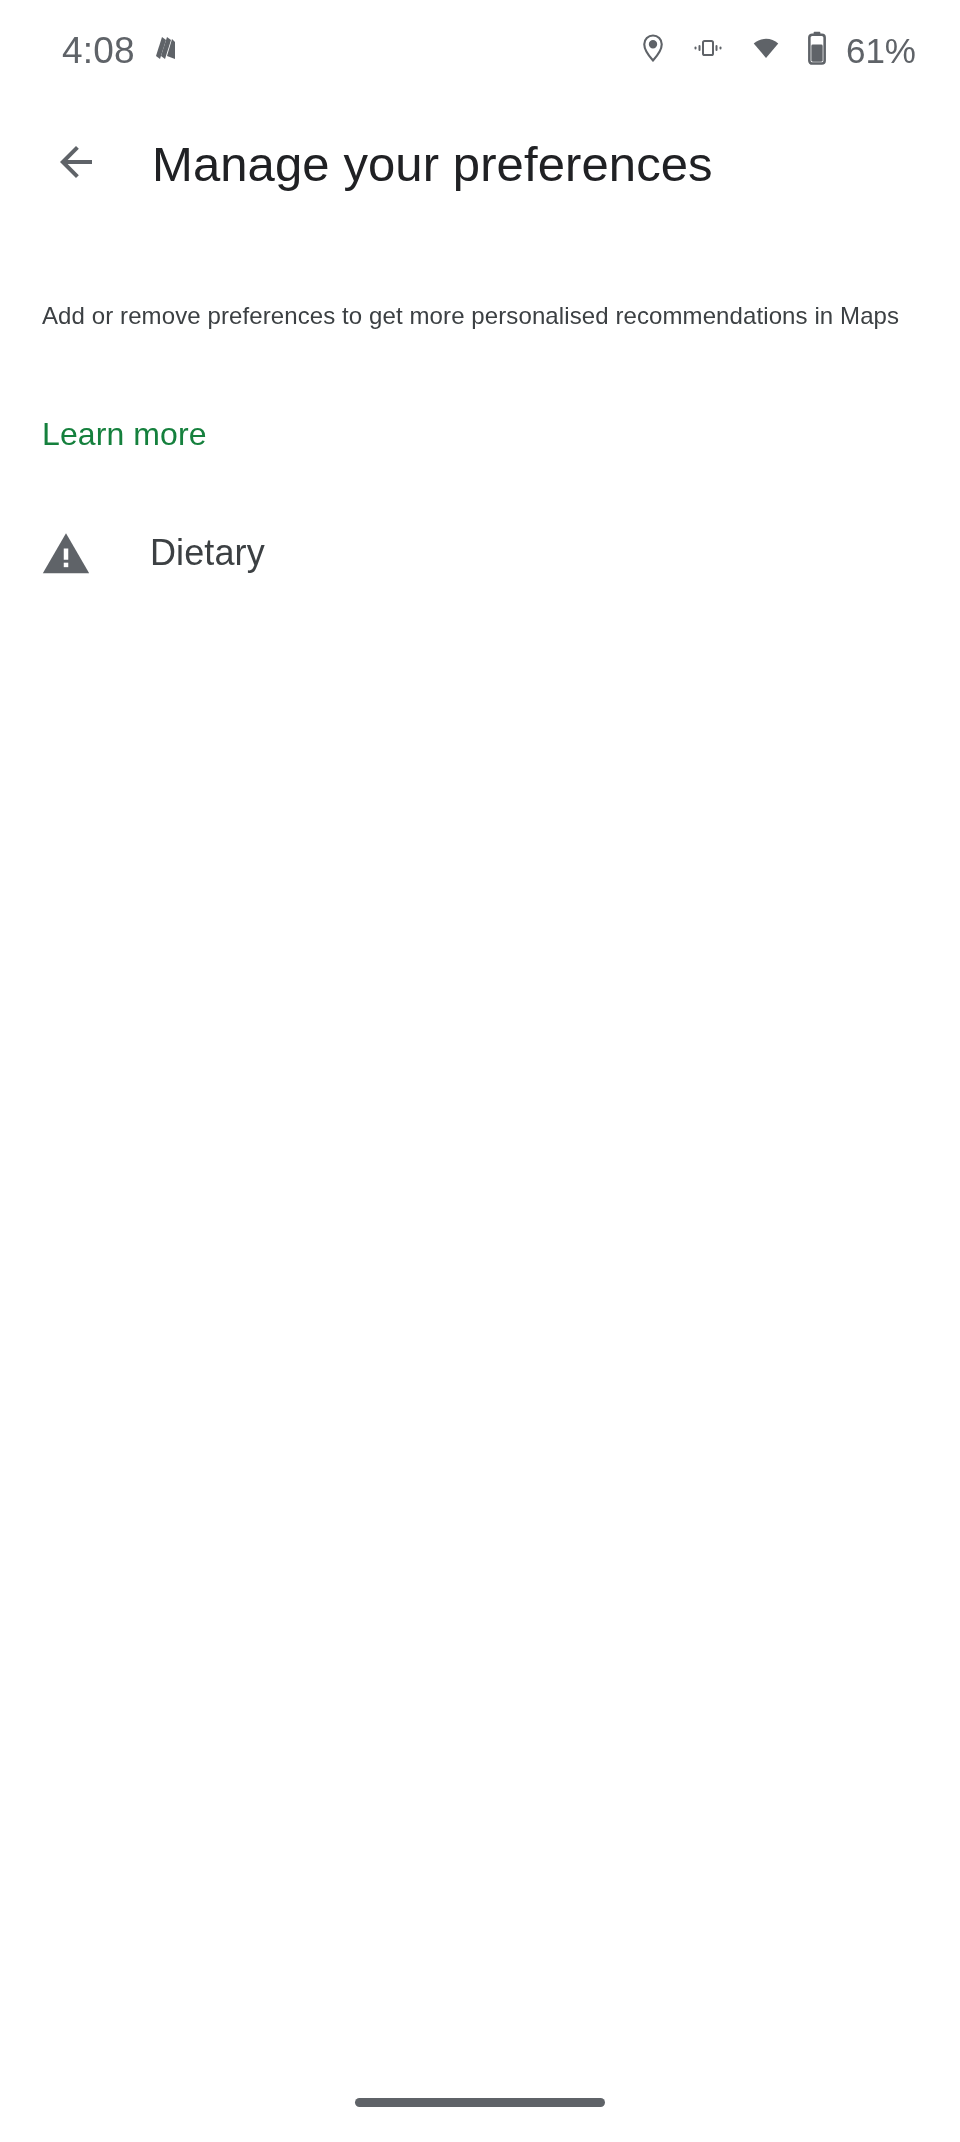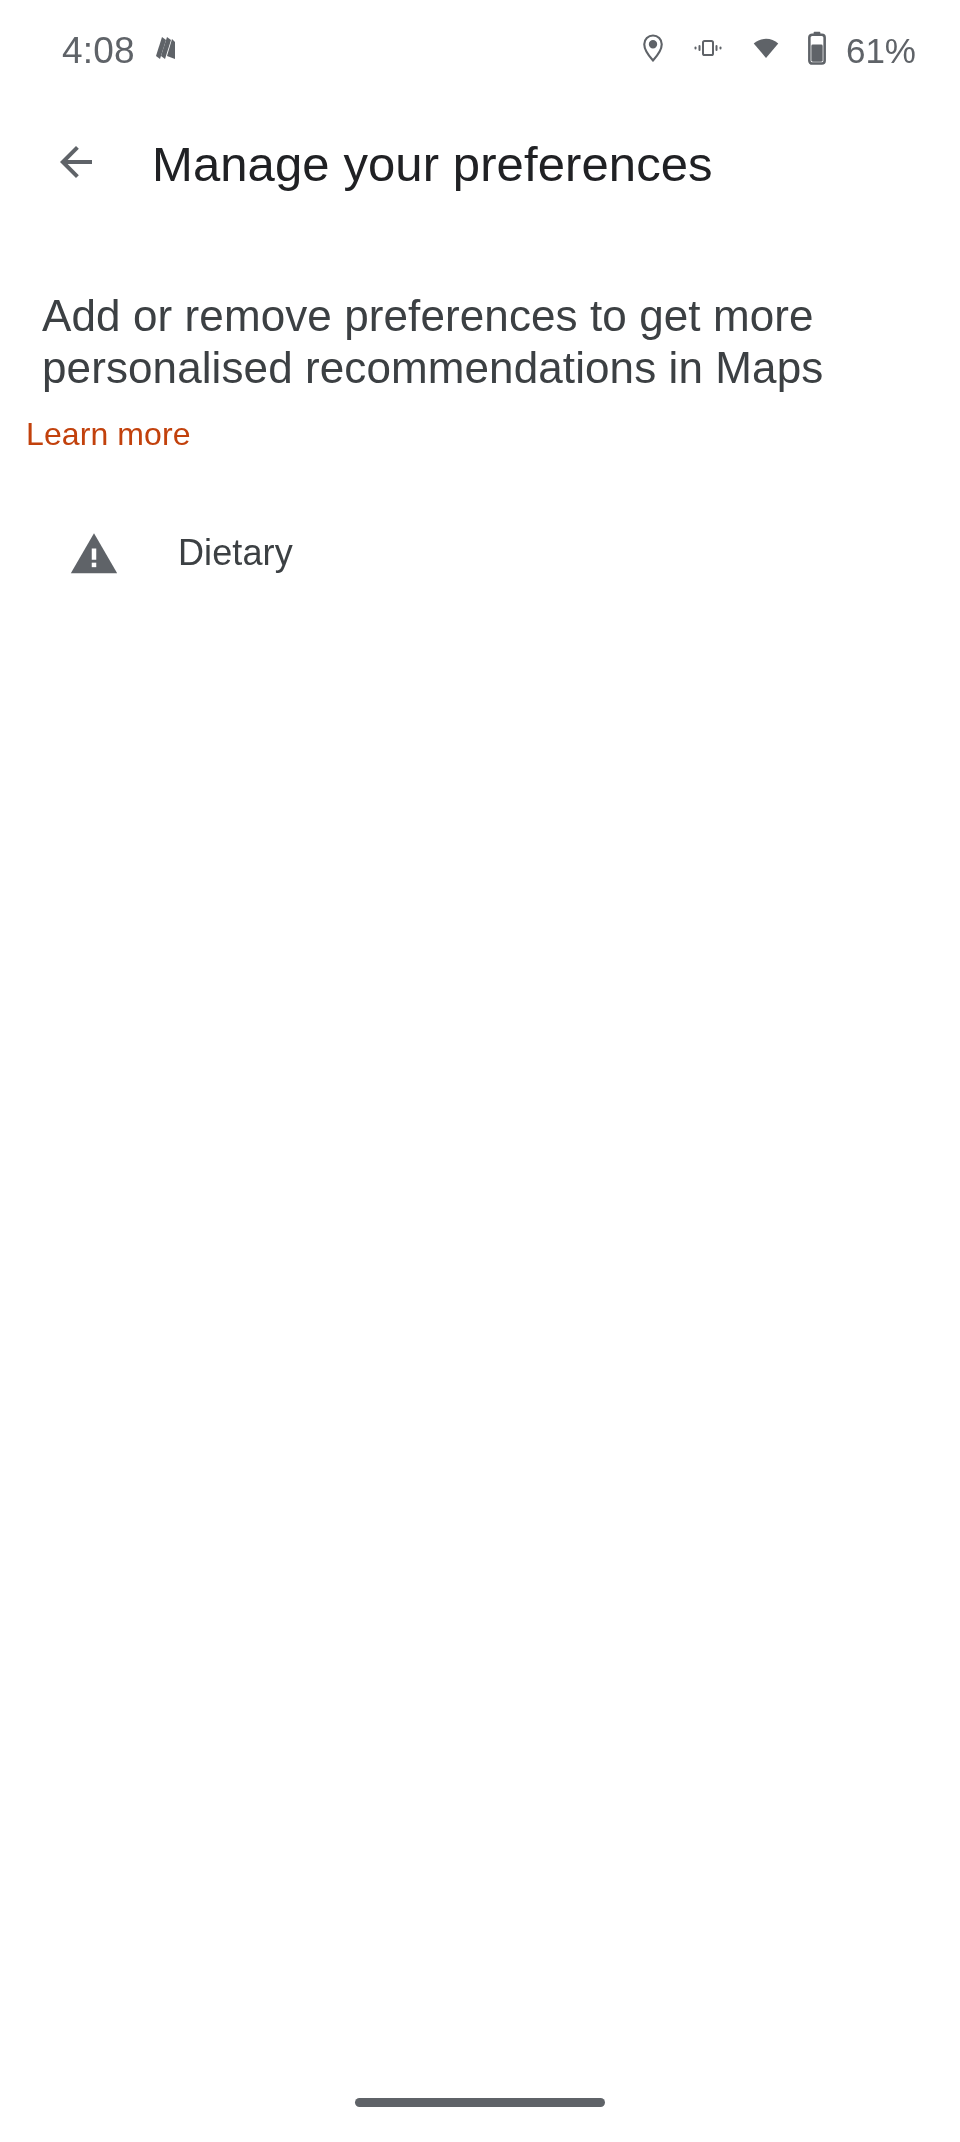--- a/index.html
+++ b/index.html
@@ -58,46 +58,46 @@
     margin-left:30px;
     letter-spacing:0.1px;
     white-space:nowrap;
   }
 
   
   .description {
     position:absolute;
     top:290px; left:42px;
     width:860px;
-    font-size:44px;
+    font-size:24px;
     line-height:52px;
     color:#3c4043;
     letter-spacing:0.1px;
   }
   .learn-more {
     position:absolute;
-    top:410px; left:26px;
+    top:410px; left:42px;
     font-size:32px;
     line-height:48px;
-    color:#c2410c;
+    color:#15803d;
     cursor:pointer;
     letter-spacing:0.1px;
   }
 
   
   .pref-list {
     position:absolute;
     top:500px; left:0;
     width:960px;
   }
   .pref-row {
     display:flex;
     align-items:center;
     height:106px;
-    padding-left:64px;
+    padding-left:36px;
     cursor:pointer;
   }
   .pref-icon {
     width:60px; height:60px;
     display:flex; align-items:center; justify-content:center;
     flex:0 0 60px;
   }
   .pref-label {
     margin-left:54px;
     font-size:36px;

